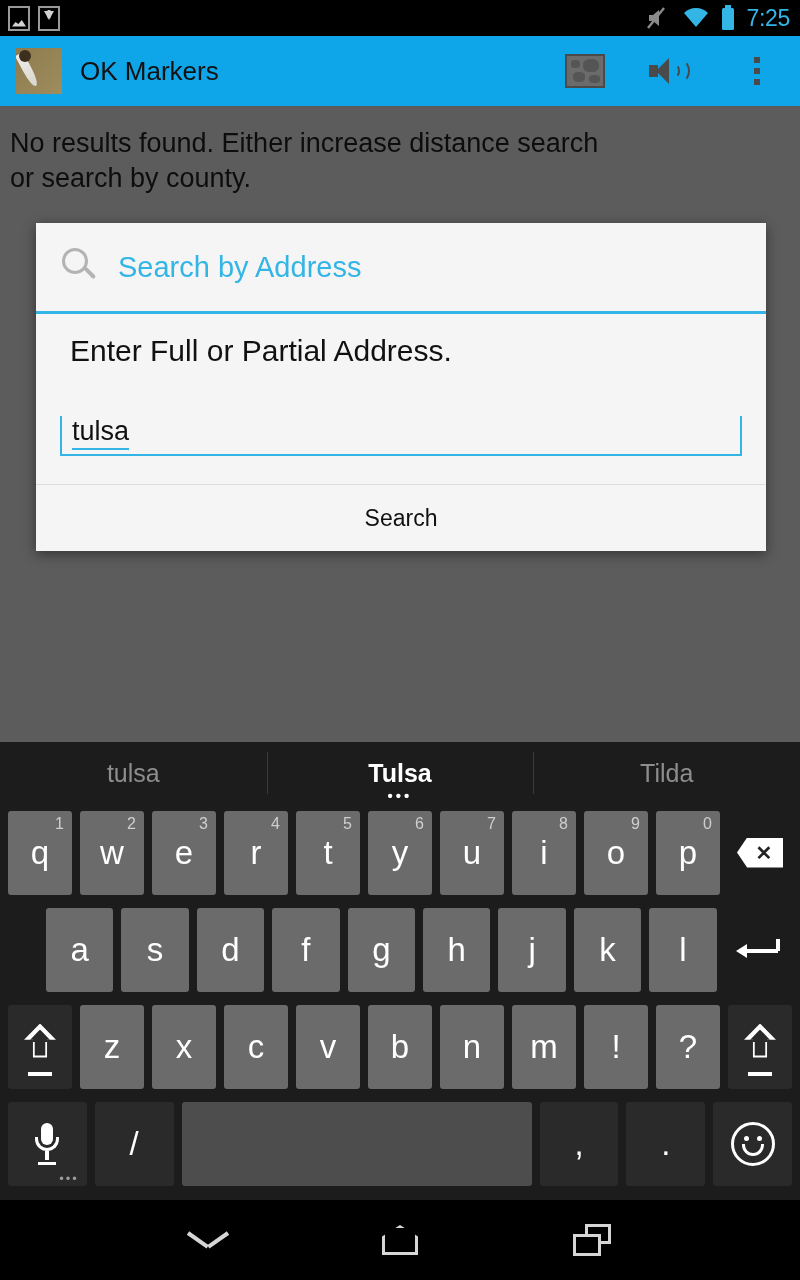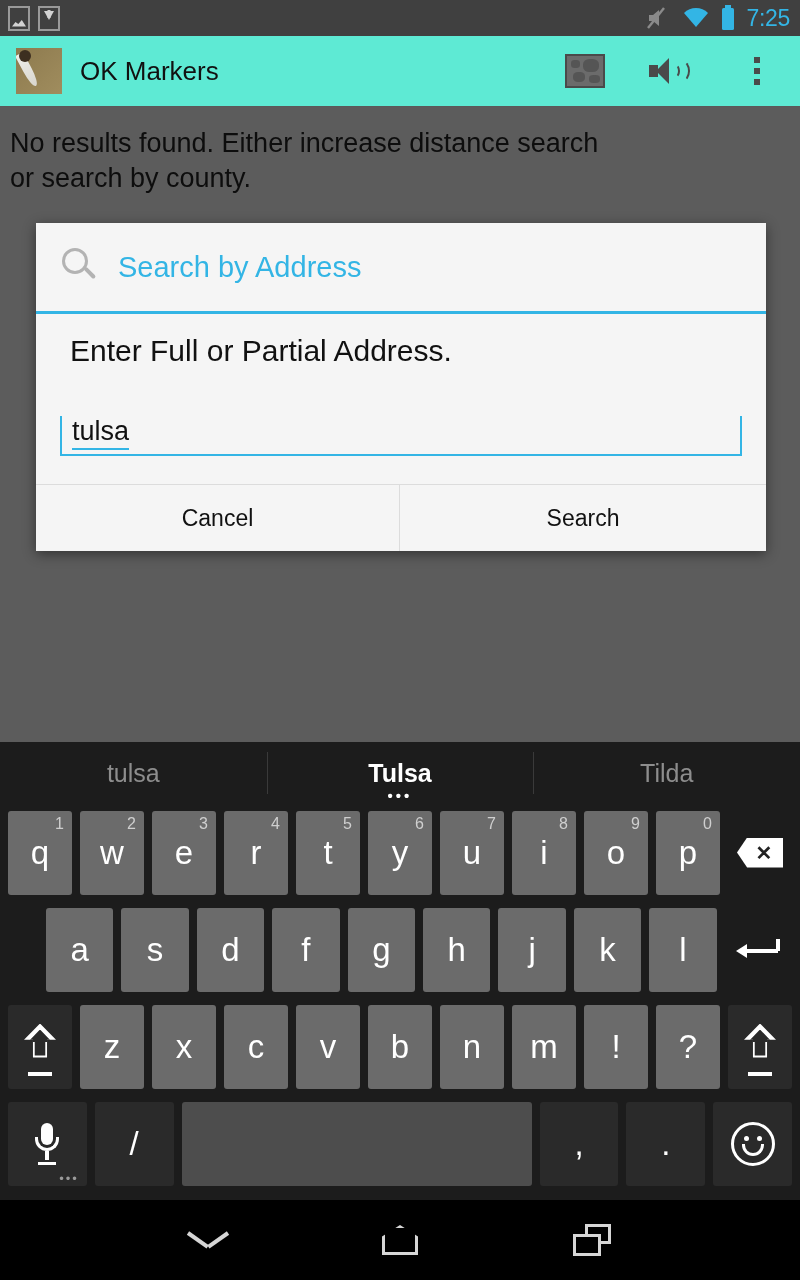--- a/index.html
+++ b/index.html
@@ -7,21 +7,21 @@
     width: 800px; height: 1280px;
     background: #000;
     font-family: "Liberation Sans", sans-serif;
     overflow: hidden;
   }
   #screen { position: relative; width: 800px; height: 1280px; background: #5c5c5c; }
 
   
   .statusbar {
     position: absolute; top: 0; left: 0; width: 800px; height: 36px;
-    background: #404040; display: flex; align-items: center;
+    background: #000000; display: flex; align-items: center;
   }
   .sb-left { display: flex; align-items: center; gap: 8px; padding-left: 8px; }
   .sb-right { margin-left: auto; display: flex; align-items: center; gap: 11px; padding-right: 10px; }
   .sb-time { color: #33b5e5; font-size: 23px; letter-spacing: -0.3px; }
   .notif-box { width: 22px; height: 25px; border: 2px solid #9a9a9a; position: relative; }
   .notif-box.pic::after {
     content: ""; position: absolute; left: 2px; bottom: 2px; width: 14px; height: 8px;
     background: #d2d2d2;
     clip-path: polygon(0% 100%, 25% 45%, 45% 70%, 70% 20%, 100% 100%);
   }
@@ -31,21 +31,21 @@
     border-top: 9px solid #d2d2d2;
   }
   .notif-box.dl::before {
     content: ""; position: absolute; left: 50%; top: 2px; transform: translateX(-50%);
     width: 3px; height: 8px; background: #d2d2d2;
   }
 
   
   .actionbar {
     position: absolute; top: 36px; left: 0; width: 800px; height: 71px;
-    background: #5eead4; display: flex; align-items: center;
+    background: #0ea5e9; display: flex; align-items: center;
     border-bottom: 1px solid #5a5a5a;
   }
   .app-icon {
     width: 46px; height: 46px; margin-left: 16px;
     background: linear-gradient(135deg,#8d7a4e 0%,#a08d5e 100%);
     position: relative; overflow: hidden; flex: none;
   }
   .app-icon .quill {
     position: absolute; left: 7px; top: 4px; width: 9px; height: 36px;
     background: linear-gradient(180deg,#efeee9 0%,#d8d6ce 100%);
@@ -311,21 +311,20 @@
     <div class="dlg-rule"></div>
     <div class="dlg-body">
       <div class="dlg-prompt">Enter Full or Partial Address.</div>
       <div class="edit-wrap">
         <span class="edit-text">tulsa</span>
       </div>
       <div class="dlg-gap"></div>
     </div>
     <div class="dlg-btn-sep"></div>
     <div class="dlg-buttons">
-      <div class="dlg-btn cancel">Cancel</div>
       <div class="dlg-btn">Search</div>
     </div>
   </div>
 
   <div class="keyboard">
 
     <div class="suggest-bar">
       <div class="sug">
         <span>tulsa</span>
       </div>

